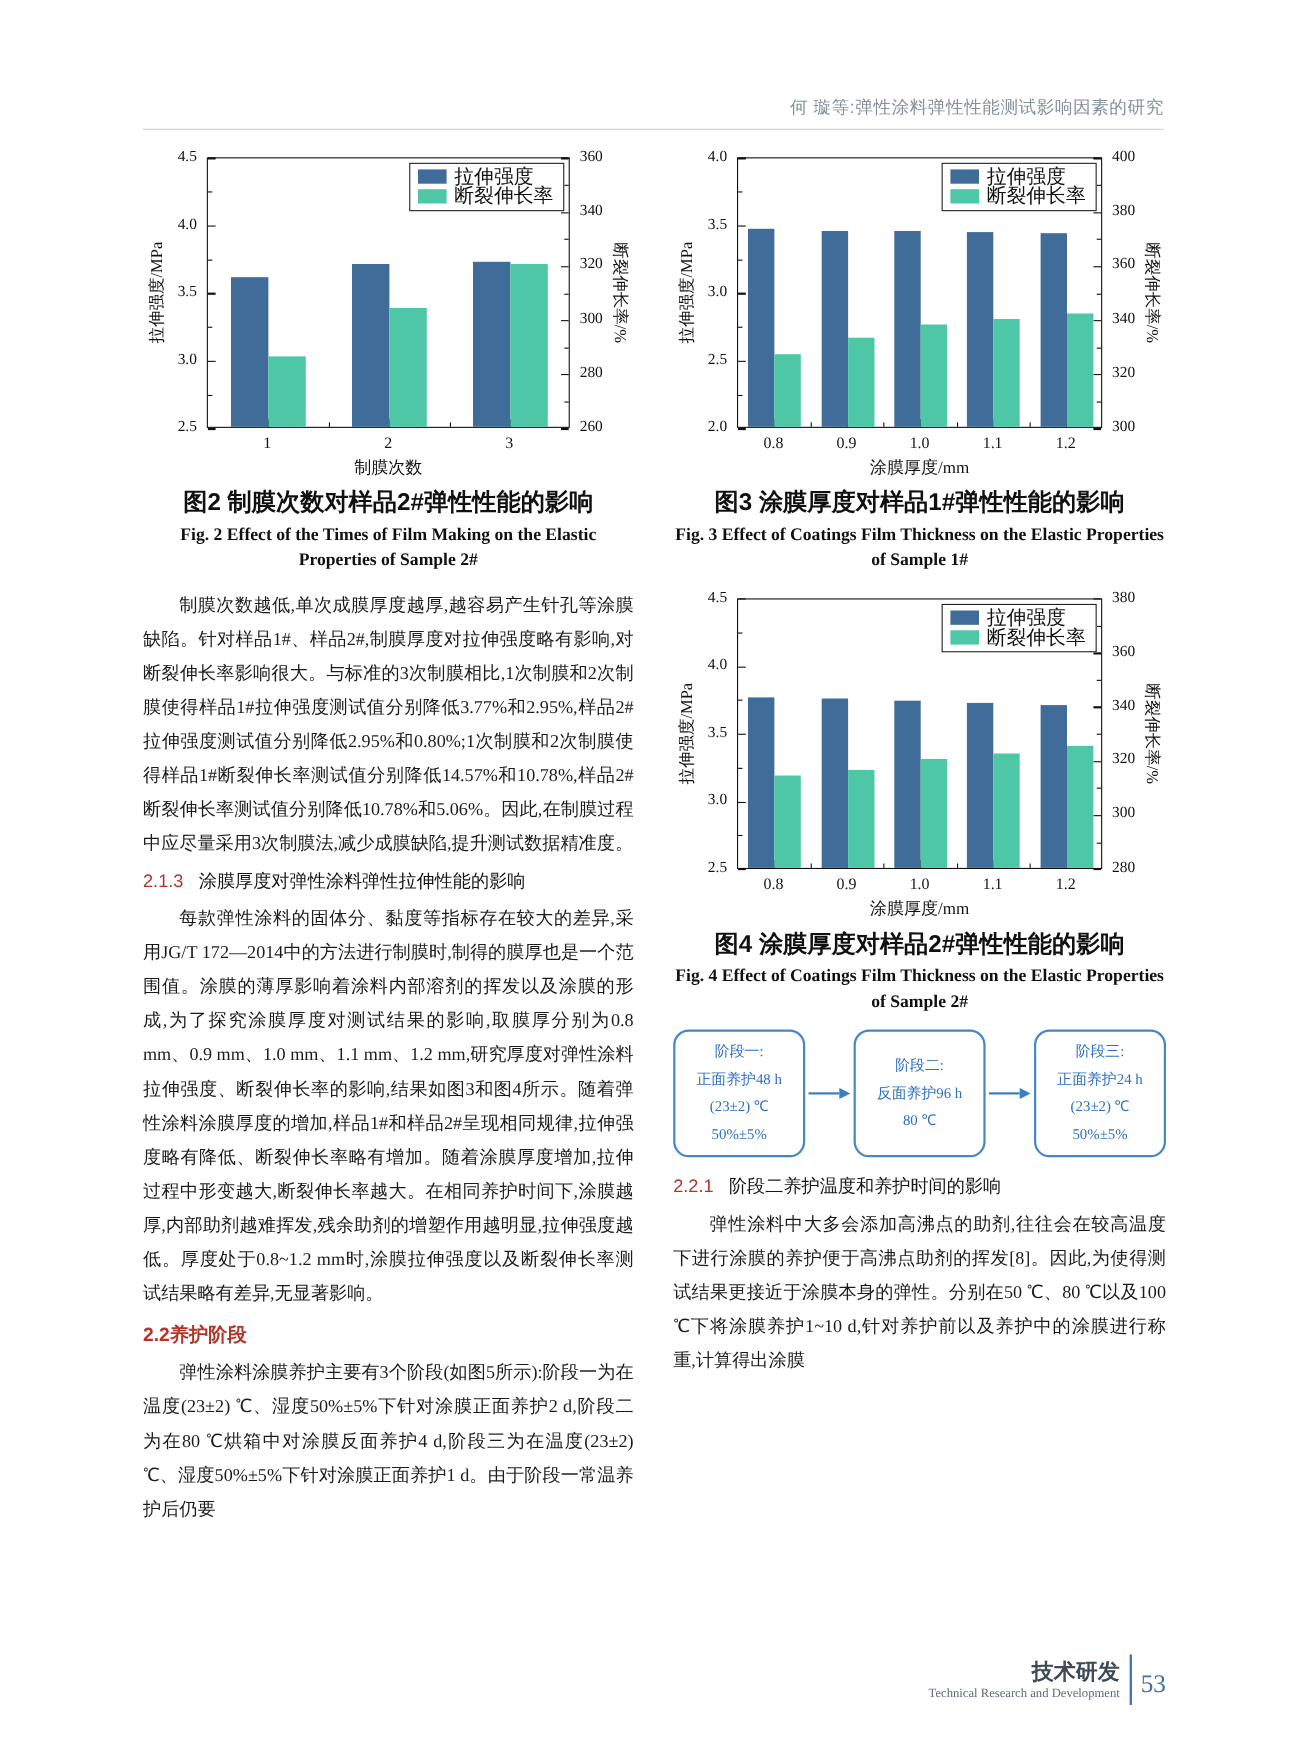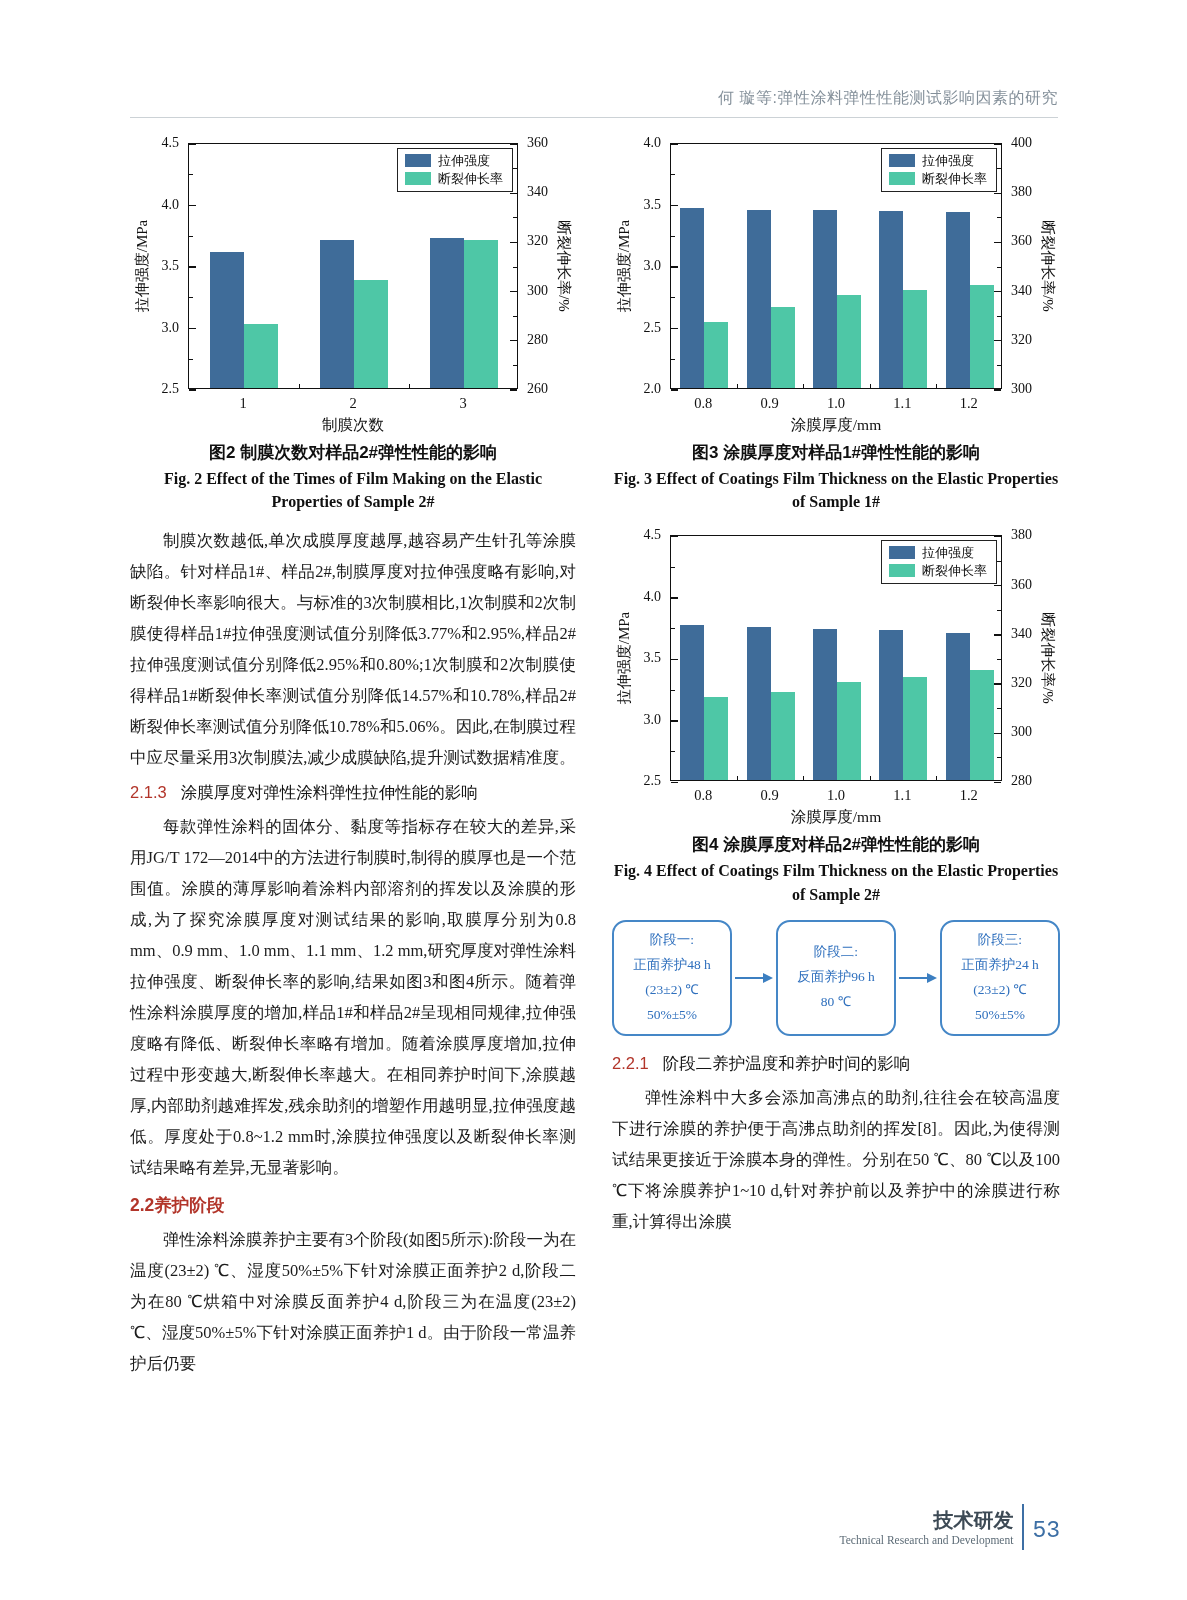--- a/index.html
+++ b/index.html
@@ -16,25 +16,25 @@
   .chart{position:relative;width:100%;height:302px;font-family:"Liberation Serif", serif;font-size:14px;color:#111;}
   .plot{position:absolute;border:1.5px solid #111;box-sizing:border-box;background:#fff;}
   .ticklab{font-size:14px;}
   .xticklab{font-size:14.5px;}
   .xlabel{font-size:15.5px;}
   .ylab{font-size:15px;}
   .legend{position:absolute;top:4px;right:4px;border:1.2px solid #222;background:#fff;
           padding:4px 9px 5px 7px;display:flex;flex-direction:column;gap:3px;z-index:2;}
   .lrow{display:flex;align-items:center;gap:7px;}
   .lsw{width:26px;height:13px;display:inline-block;}
-  .llab{font-size:13px;line-height:15px;white-space:nowrap;}
+  .llab{font-size:18px;line-height:15px;white-space:nowrap;}
 
   
   .caption{text-align:center;margin:4px 0 12px;}
-  .cap-cn{font-family:"Liberation Sans", sans-serif;font-weight:bold;font-size:17px;line-height:1.65;color:#101010;}
+  .cap-cn{font-family:"Liberation Sans", sans-serif;font-weight:bold;font-size:22px;line-height:1.65;color:#101010;}
   .cap-en{font-family:"Liberation Serif", serif;font-weight:bold;font-size:16px;line-height:1.45;color:#101010;}
 
   
   .para{font-size:16.5px;line-height:31px;text-align:justify;text-indent:2em;margin:0 0 2px 0;}
   .para.noindent{text-indent:0;}
   .h3{margin:4px 0 3px;font-size:16.5px;line-height:30px;}
   .h3 .num{font-family:Liberation Sans, sans-serif;color:#b2352a;margin-right:14px;}
   .h3 .t{color:#141414;}
   .h2{margin:7px 0 4px;font-family:"Liberation Sans", sans-serif;font-weight:bold;font-size:17.5px;
       line-height:30px;color:#b2352a;}
@@ -48,21 +48,21 @@
   .farrow{flex:1;display:flex;align-items:center;padding:0 3px;}
   .fline{flex:1;height:2px;background:#3c7fc1;}
   .fhead{width:0;height:0;border-left:10px solid #3c7fc1;border-top:5px solid transparent;border-bottom:5px solid transparent;}
 
   
   .footer{position:absolute;right:127px;bottom:50px;display:flex;align-items:center;}
   .f-left{text-align:right;padding-right:9px;}
   .f-cn{font-family:"Liberation Sans", sans-serif;font-weight:bold;font-size:20px;color:#3d4a55;line-height:1.1;}
   .f-en{font-family:"Liberation Serif", serif;font-size:11.5px;color:#5c6b76;margin-top:3px;}
   .f-bar{width:2px;height:46px;background:#3d6fa5;}
-  .f-num{font-family:Liberation Mono, monospace;font-size:23px;color:#3d6fa5;padding-left:8px;padding-top:8px;}
+  .f-num{font-family:Liberation Serif, serif;font-size:23px;color:#3d6fa5;padding-left:8px;padding-top:8px;}
 </style>
 </head>
 <body>
 
 <div class="page">
 
   <div class="running-head">何 璇等:弹性涂料弹性性能测试影响因素的研究</div>
   <div class="head-rule"></div>
 
   <div class="col leftc">

